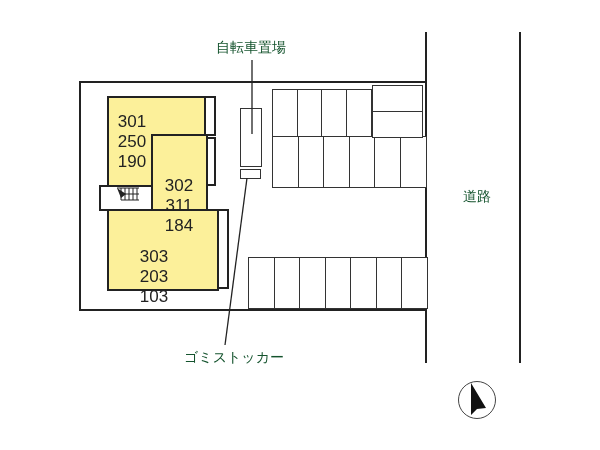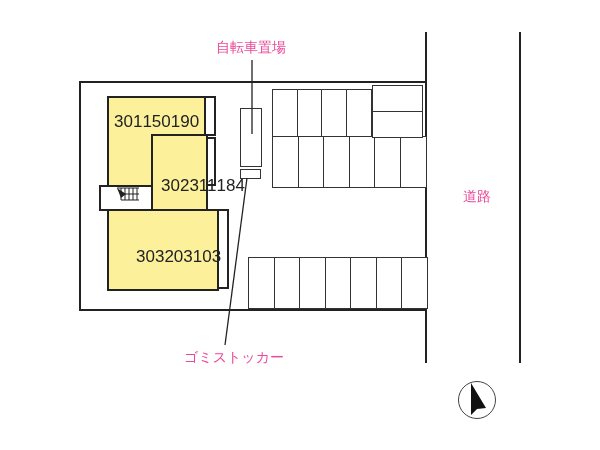--- a/index.html
+++ b/index.html
@@ -3,24 +3,24 @@
   <meta charset="utf-8">
   <style>
     html, body { margin: 0; padding: 0; background: #ffffff; }
     body { width: 600px; height: 450px; position: relative; overflow: hidden;
            font-family: "DejaVu Sans", "Liberation Sans", sans-serif; color: #222; }
     .abs { position: absolute; box-sizing: border-box; }
     .line { position: absolute; background: #222; }
     .site { border: 2px solid #222; border-right: none; }
     .bldg { background: #fcf09a; border: 2px solid #222; }
     .strip { background: #ffffff; border: 2px solid #222; }
-    .unit-labels { display: flex; flex-direction: row; align-items: center;
+    .unit-labels { display: flex; flex-direction: column; align-items: center;
                    font-family: "Liberation Sans", sans-serif; font-size: 17px; line-height: 20px; color: #222; }
     .slot { border: 1.5px solid #333; background: #fff; }
-    .label { font-size: 13px; color: #ec4899; white-space: nowrap; }
+    .label { font-size: 13px; color: #14532d; white-space: nowrap; }
     .label-lg { font-size: 14px; }
     svg { position: absolute; overflow: visible; }
   </style>
 </head>
 <body>
 
 <div class="abs site" style="left:79px; top:81px; width:348px; height:230px;"></div>
 
 <div class="line" style="left:425px; top:32px; width:2px; height:331px;"></div>
 <div class="line" style="left:519px; top:32px; width:2px; height:331px;"></div>
@@ -36,21 +36,21 @@
 <div class="abs strip" style="left:217px; top:209px; width:12px; height:80px;"></div>
 
 <div class="abs strip" style="left:99px; top:185px; width:54px; height:26px;"></div>
 <svg style="left:117px; top:187px;" width="22" height="14" viewBox="0 0 22 14">
   <path d="M0 1 L22 1 M4 1 L4 13 M8 1 L8 13 M12 1 L12 13 M16 1 L16 13 M20 1 L20 13 M4 7 L22 7 M4 13 L22 13" stroke="#222" stroke-width="1" fill="none"></path>
   <polygon points="0,1 9,7 4,11" fill="#222"></polygon>
 </svg>
 
 <div class="abs unit-labels" style="left:114px; top:112px; width:36px;">
   <span>301</span>
-  <span>150</span>
+  <span>250</span>
   <span>190</span>
 </div>
 <div class="abs unit-labels" style="left:161px; top:144px; width:36px;margin-top:32px;">
   <span>302</span>
   <span>311</span>
   <span>184</span>
 </div>
 <div class="abs unit-labels" style="left:136px; top:219px; width:36px;margin-top:28px;">
   <span>303</span>
   <span>203</span>

